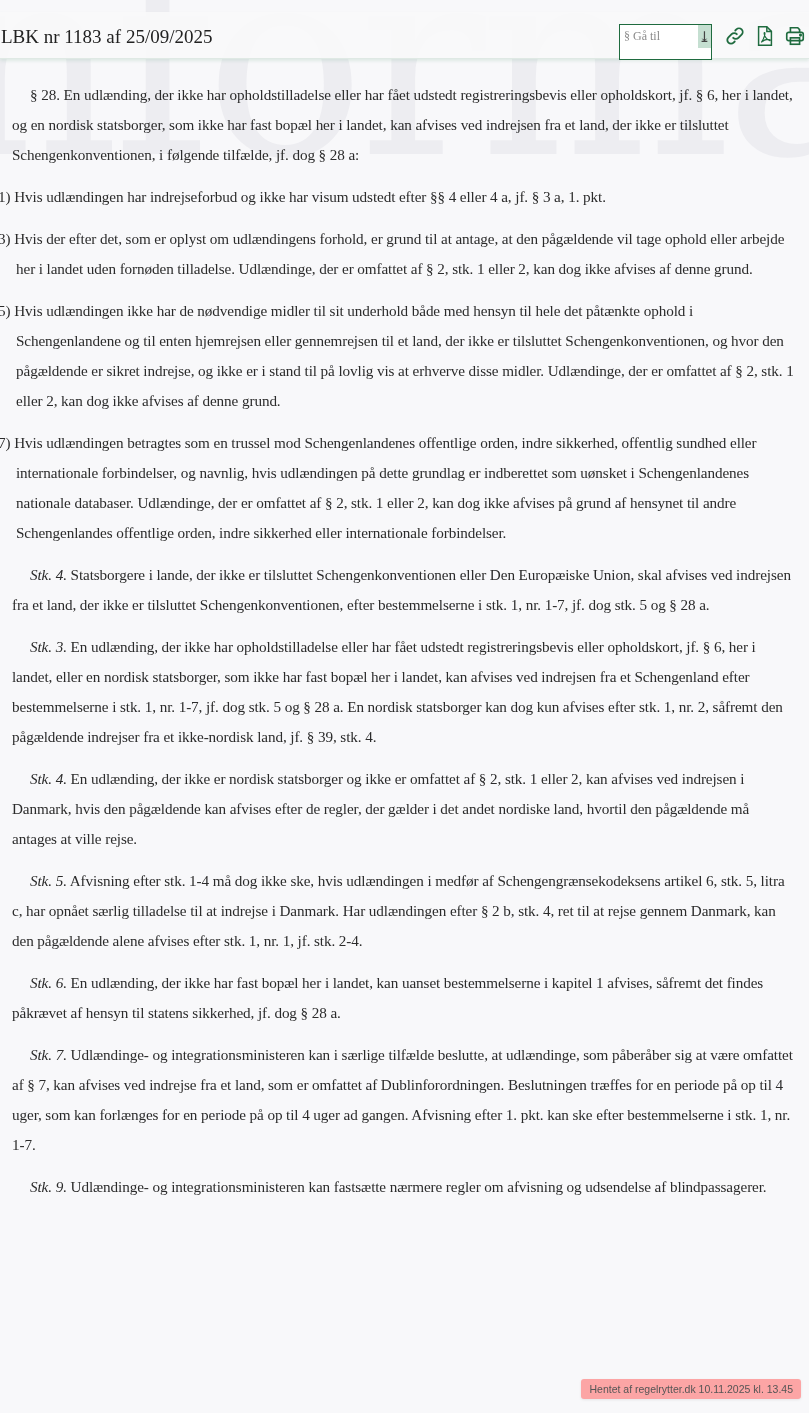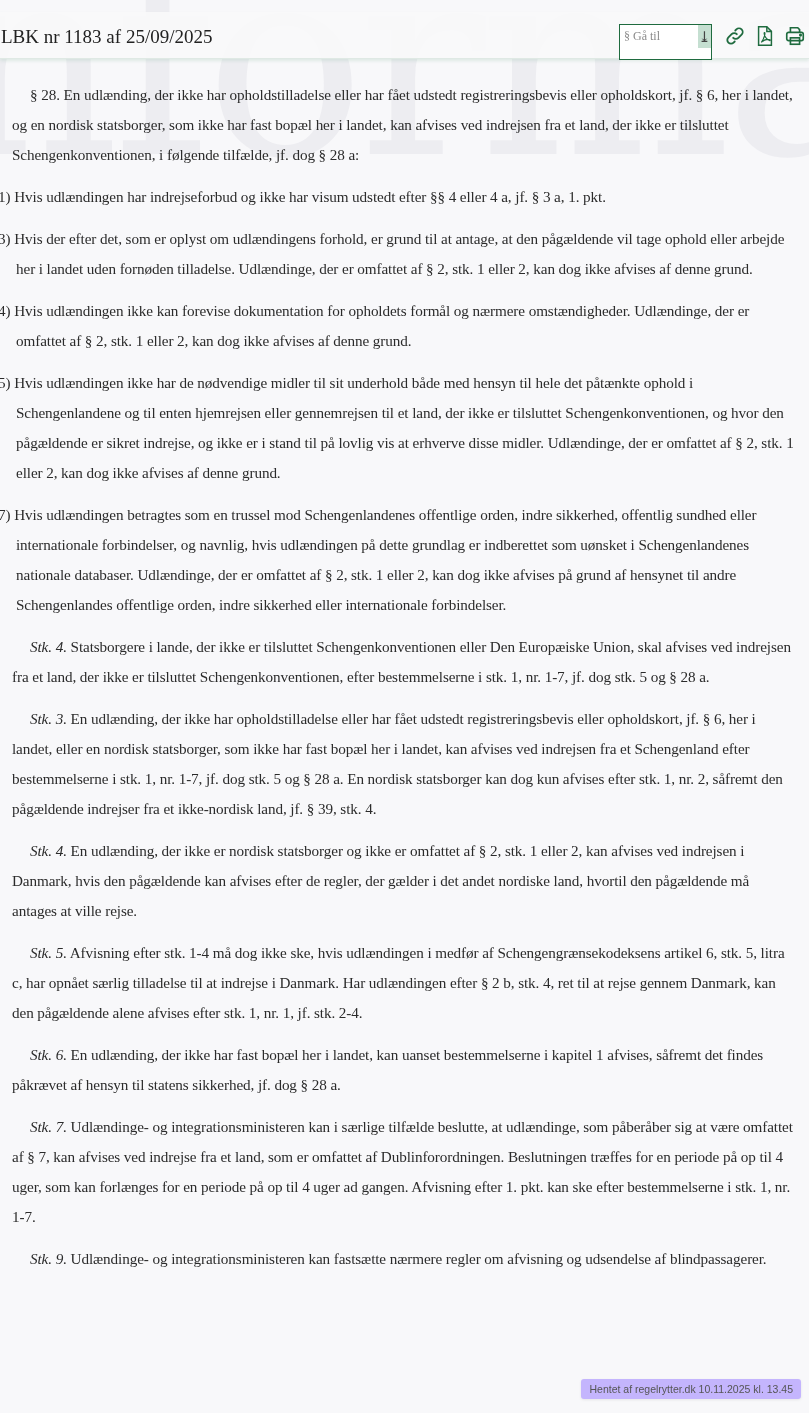--- a/index.html
+++ b/index.html
@@ -61,21 +61,21 @@
       font-family: "Liberation Serif", serif;
       font-size: 15.2px; line-height: 30px; color: #2b2b2b;
       letter-spacing: -0.1px;
     }
     .content p { margin: 12px; }
     .content .para { text-indent: 18px; }
     .content .item { padding-left: 4px; text-indent: -18px; }
     .content em { font-style: italic; }
     .footer-badge {
       position: absolute; right: 8px; top: 1379px;
-      background: #c4b5fd; border-radius: 3px;
+      background: #fca5a5; border-radius: 3px;
       box-shadow: 0 1px 3px rgba(0,0,0,0.08);
       padding: 4px 8px;
       font-family: "Liberation Sans", "DejaVu Sans", sans-serif;
       font-size: 10.5px; color: #555;
       z-index: 2;
     }
   </style>
 </head>
 <body>
 
@@ -112,21 +112,20 @@
       <circle cx="18" cy="11" r="0.8" fill="#1f6b3f"></circle>
     </svg>
   </div>
 </div>
 
 <div class="content">
   <p class="para"><span>§ 28.</span><span> En udlænding, der ikke har opholdstilladelse eller har fået udstedt registreringsbevis eller opholdskort, jf. § 6, her i landet, og en nordisk statsborger, som ikke har fast bopæl her i landet, kan afvises ved indrejsen fra et land, der ikke er tilsluttet Schengenkonventionen, i følgende tilfælde, jf. dog § 28 a:</span></p>
 
   <p class="item">1) Hvis udlændingen har indrejseforbud og ikke har visum udstedt efter §§ 4 eller 4 a, jf. § 3 a, 1. pkt.</p>
   <p class="item">3) Hvis der efter det, som er oplyst om udlændingens forhold, er grund til at antage, at den pågældende vil tage ophold eller arbejde her i landet uden fornøden tilladelse. Udlændinge, der er omfattet af § 2, stk. 1 eller 2, kan dog ikke afvises af denne grund.</p>
-  <p class="item">4) Hvis udlændingen ikke kan forevise dokumentation for opholdets formål og nærmere omstændigheder. Udlændinge, der er omfattet af § 2, stk. 1 eller 2, kan dog ikke afvises af denne grund.</p>
   <p class="item">5) Hvis udlændingen ikke har de nødvendige midler til sit underhold både med hensyn til hele det påtænkte ophold i Schengenlandene og til enten hjemrejsen eller gennemrejsen til et land, der ikke er tilsluttet Schengenkonventionen, og hvor den pågældende er sikret indrejse, og ikke er i stand til på lovlig vis at erhverve disse midler. Udlændinge, der er omfattet af § 2, stk. 1 eller 2, kan dog ikke afvises af denne grund.</p>
   <p class="item">7) Hvis udlændingen betragtes som en trussel mod Schengenlandenes offentlige orden, indre sikkerhed, offentlig sundhed eller internationale forbindelser, og navnlig, hvis udlændingen på dette grundlag er indberettet som uønsket i Schengenlandenes nationale databaser. Udlændinge, der er omfattet af § 2, stk. 1 eller 2, kan dog ikke afvises på grund af hensynet til andre Schengenlandes offentlige orden, indre sikkerhed eller internationale forbindelser.</p>
 
   <p class="para"><em>Stk. 4.</em><span> Statsborgere i lande, der ikke er tilsluttet Schengenkonventionen eller Den Europæiske Union, skal afvises ved indrejsen fra et land, der ikke er tilsluttet Schengenkonventionen, efter bestemmelserne i stk. 1, nr. 1-7, jf. dog stk. 5 og § 28 a.</span></p>
   <p class="para"><em>Stk. 3.</em><span> En udlænding, der ikke har opholdstilladelse eller har fået udstedt registreringsbevis eller opholdskort, jf. § 6, her i landet, eller en nordisk statsborger, som ikke har fast bopæl her i landet, kan afvises ved indrejsen fra et Schengenland efter bestemmelserne i stk. 1, nr. 1-7, jf. dog stk. 5 og § 28 a. En nordisk statsborger kan dog kun afvises efter stk. 1, nr. 2, såfremt den pågældende indrejser fra et ikke-nordisk land, jf. § 39, stk. 4.</span></p>
   <p class="para"><em>Stk. 4.</em><span> En udlænding, der ikke er nordisk statsborger og ikke er omfattet af § 2, stk. 1 eller 2, kan afvises ved indrejsen i Danmark, hvis den pågældende kan afvises efter de regler, der gælder i det andet nordiske land, hvortil den pågældende må antages at ville rejse.</span></p>
   <p class="para"><em>Stk. 5.</em><span> Afvisning efter stk. 1-4 må dog ikke ske, hvis udlændingen i medfør af Schengengrænsekodeksens artikel 6, stk. 5, litra c, har opnået særlig tilladelse til at indrejse i Danmark. Har udlændingen efter § 2 b, stk. 4, ret til at rejse gennem Danmark, kan den pågældende alene afvises efter stk. 1, nr. 1, jf. stk. 2-4.</span></p>
   <p class="para"><em>Stk. 6.</em><span> En udlænding, der ikke har fast bopæl her i landet, kan uanset bestemmelserne i kapitel 1 afvises, såfremt det findes påkrævet af hensyn til statens sikkerhed, jf. dog § 28 a.</span></p>
   <p class="para"><em>Stk. 7.</em><span> Udlændinge- og integrationsministeren kan i særlige tilfælde beslutte, at udlændinge, som påberåber sig at være omfattet af § 7, kan afvises ved indrejse fra et land, som er omfattet af Dublinforordningen. Beslutningen træffes for en periode på op til 4 uger, som kan forlænges for en periode på op til 4 uger ad gangen. Afvisning efter 1. pkt. kan ske efter bestemmelserne i stk. 1, nr. 1-7.</span></p>
   <p class="para"><em>Stk. 9.</em><span> Udlændinge- og integrationsministeren kan fastsætte nærmere regler om afvisning og udsendelse af blindpassagerer.</span></p>

